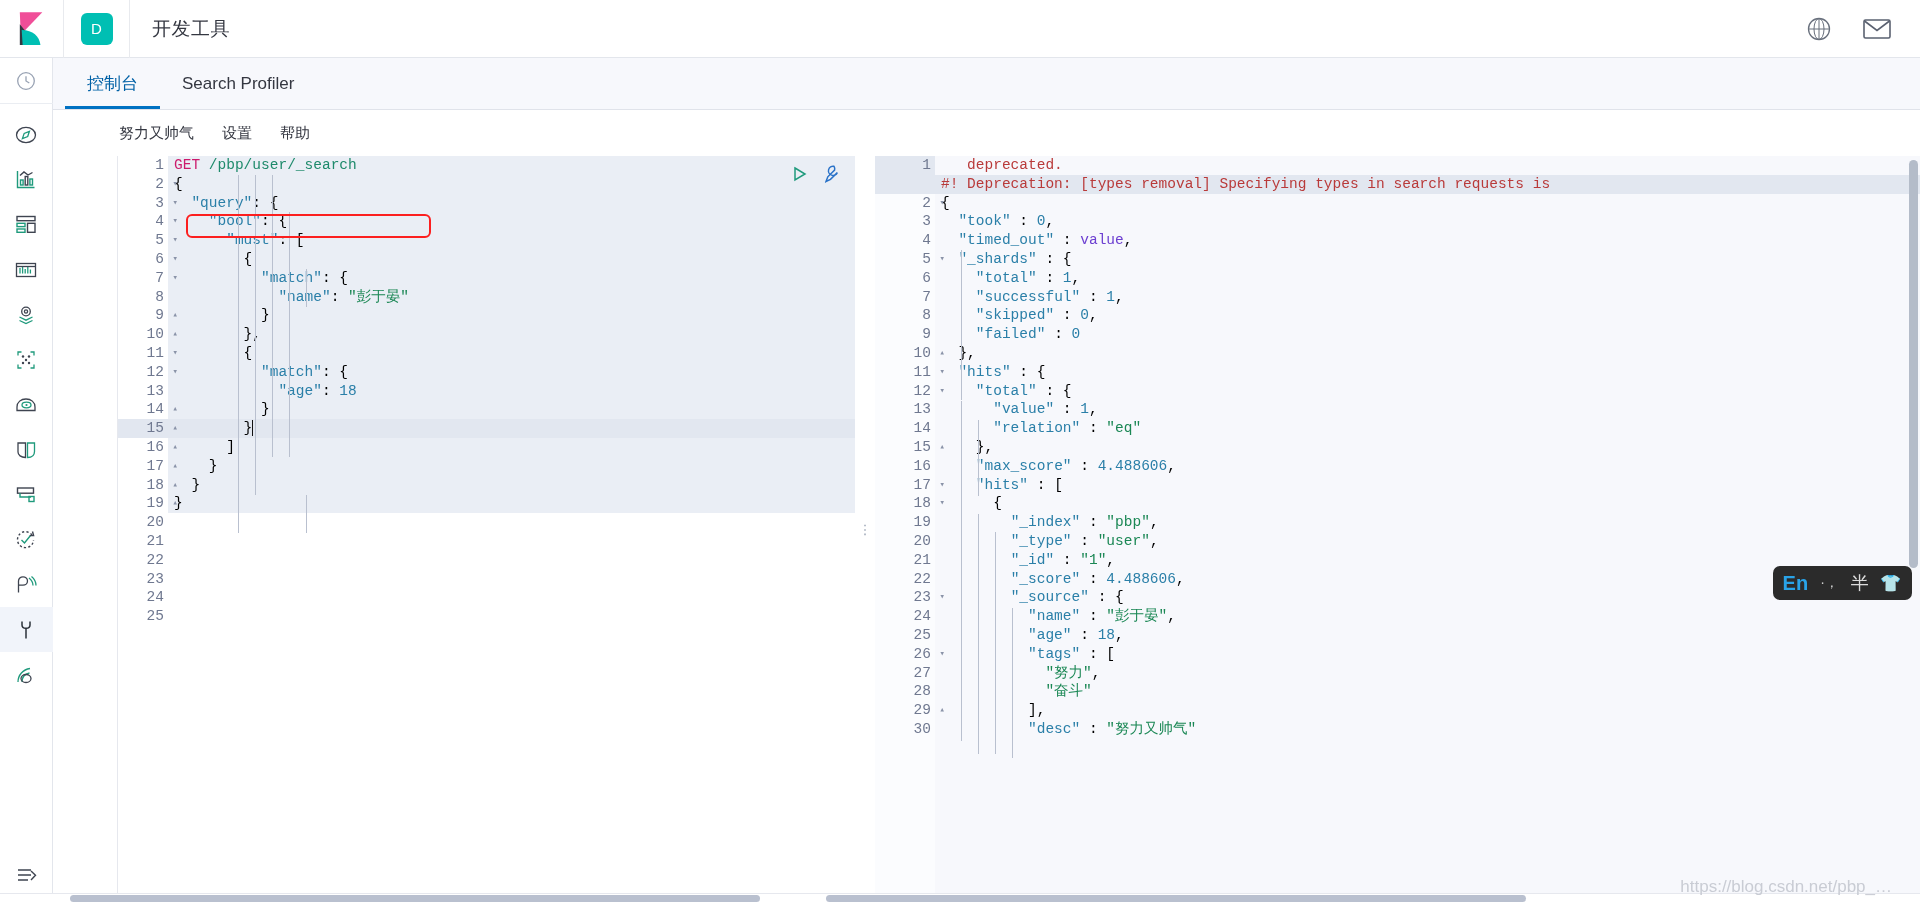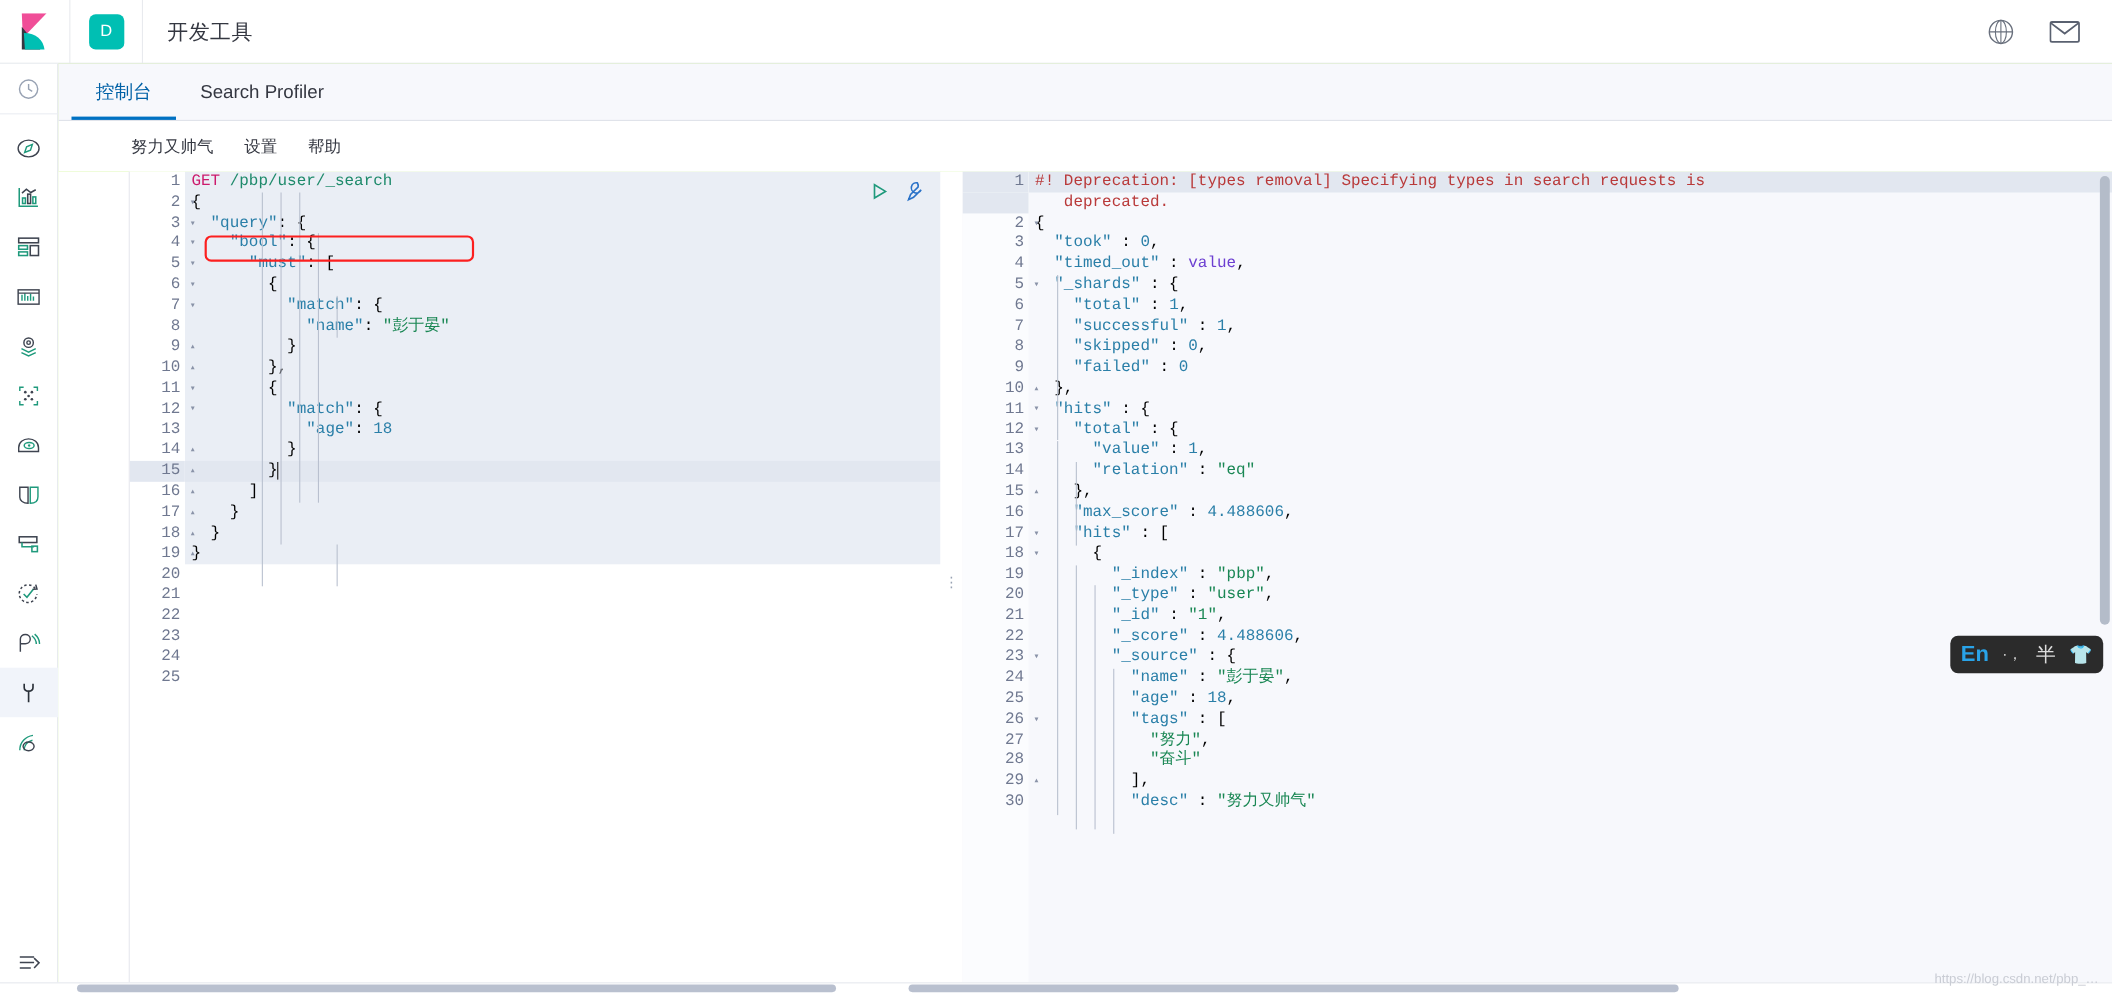--- a/index.html
+++ b/index.html
@@ -180,30 +180,29 @@
   .vthumb { position: absolute; left: 0; width: 9px; background: #b4bcc9; border-radius: 5px; }
 
   
   .ime {
     position: absolute; right: 8px; top: 566px;
     height: 34px; padding: 0 10px;
     background: #2b2b2b; border-radius: 7px;
     display: flex; align-items: center; gap: 12px;
     color: #d8d8d8; font-size: 18px;
     z-index: 40;
-    margin-top: 12px;
   }
   .ime .en { color: #29a3e8; font-weight: 600; font-size: 20px; }
   .ime .sep { color: #cfcfcf; font-size: 14px; }
   .ime .half { color: #dcdcdc; font-size: 18px; }
   .ime .shirt { font-size: 17px; }
 
   .watermark {
-    position: absolute; right: 12px; bottom: 6px;
-    font-size: 12px; color: #c9ccd4;
+    position: absolute; right: 28px; bottom: 6px;
+    font-size: 17px; color: #c9ccd4;
     font-family: "Liberation Sans", sans-serif;
     z-index: 30;
   }
 
   .bottom-bar {
     position: absolute; left: 0; right: 0; bottom: 0; height: 10px;
     background: #fff; border-top: 1px solid #e6e8ee; z-index: 20;
   }
   .hscroll-thumb {
     position:absolute; bottom: 1px; height: 7px; background: #b9c0cf; border-radius: 4px;
@@ -504,22 +503,22 @@
                 <div class="gnum">23<span class="fold">▾</span></div>
                 <div class="gnum">24<span class="fold"></span></div>
                 <div class="gnum">25<span class="fold"></span></div>
                 <div class="gnum">26<span class="fold">▾</span></div>
                 <div class="gnum">27<span class="fold"></span></div>
                 <div class="gnum">28<span class="fold"></span></div>
                 <div class="gnum">29<span class="fold">▴</span></div>
                 <div class="gnum">30<span class="fold"></span></div>
               </div>
             <div class="codearea" id="right-code">
+                <div class="cline"><span class="t-warn">   deprecated.</span></div>
                 <div class="cline hl"><span class="t-warn">#! Deprecation: [types removal] Specifying types in search requests is</span></div>
-                <div class="cline"><span class="t-warn">   deprecated.</span></div>
                 <div class="cline">{</div>
                 <div class="cline">  <span class="t-key">"took"</span> : <span class="t-num">0</span>,</div>
                 <div class="cline">  <span class="t-key">"timed_out"</span> : <span class="t-bool">value</span>,</div>
                 <div class="cline">  <span class="t-key">"_shards"</span> : {</div>
                 <div class="cline">    <span class="t-key">"total"</span> : <span class="t-num">1</span>,</div>
                 <div class="cline">    <span class="t-key">"successful"</span> : <span class="t-num">1</span>,</div>
                 <div class="cline">    <span class="t-key">"skipped"</span> : <span class="t-num">0</span>,</div>
                 <div class="cline">    <span class="t-key">"failed"</span> : <span class="t-num">0</span></div>
                 <div class="cline">  },</div>
                 <div class="cline">  <span class="t-key">"hits"</span> : {</div>

